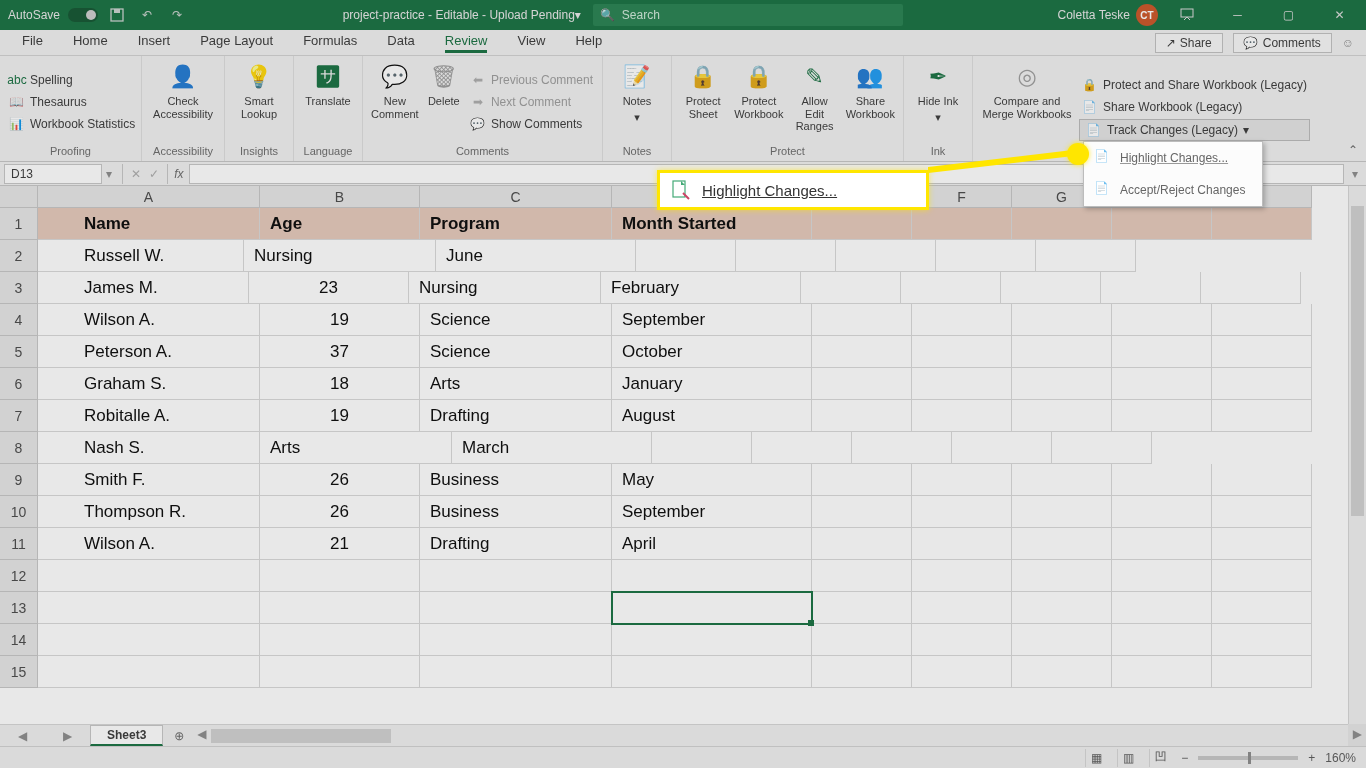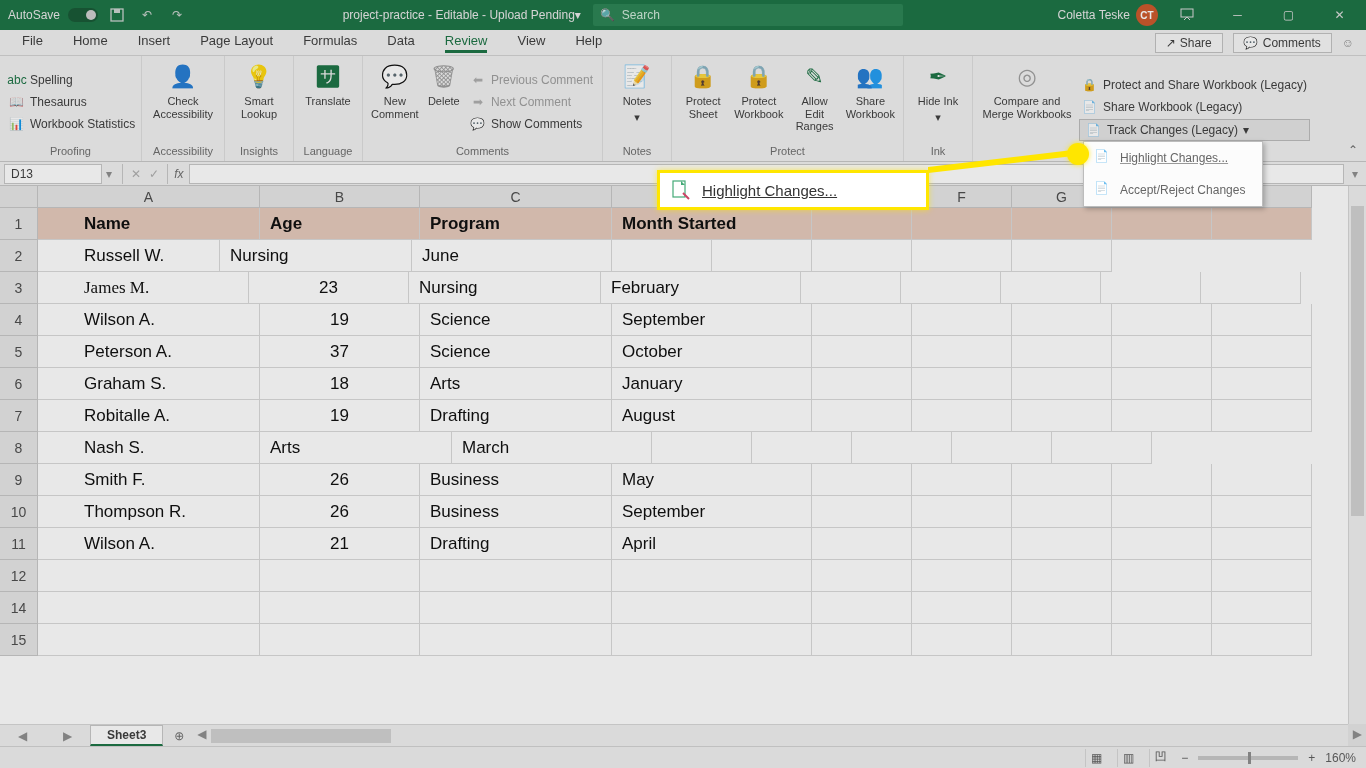--- a/index.html
+++ b/index.html
@@ -372,32 +372,32 @@
         <div class="cell" style="width: 192px;">Program</div>
         <div class="cell" style="width: 200px;">Month Started</div>
         <div class="cell" style="width: 100px;"></div>
         <div class="cell" style="width: 100px;"></div>
         <div class="cell" style="width: 100px;"></div>
         <div class="cell" style="width: 100px;"></div>
         <div class="cell" style="width: 100px;"></div>
       </div>
       <div class="row">
         <div class="row-h">2</div>
-        <div class="cell" style="width: 182px; padding-left: 46px;">Russell W.</div>
+        <div class="cell" style="width: 206px; padding-left: 46px;">Russell W.</div>
         <div class="cell" style="width: 192px;">Nursing</div>
         <div class="cell" style="width: 200px;">June</div>
         <div class="cell" style="width: 100px;"></div>
         <div class="cell" style="width: 100px;"></div>
         <div class="cell" style="width: 100px;"></div>
         <div class="cell" style="width: 100px;"></div>
         <div class="cell" style="width: 100px;"></div>
       </div>
       <div class="row">
         <div class="row-h">3</div>
-        <div class="cell" style="width: 211px; padding-left: 46px; font-family: Liberation Serif, serif;">James M.</div>
+        <div class="cell" style="width: 211px; padding-left: 46px;">James M.</div>
         <div class="cell center" style="width: 160px;">23</div>
         <div class="cell" style="width: 192px;">Nursing</div>
         <div class="cell" style="width: 200px;">February</div>
         <div class="cell" style="width: 100px;"></div>
         <div class="cell" style="width: 100px;"></div>
         <div class="cell" style="width: 100px;"></div>
         <div class="cell" style="width: 100px;"></div>
         <div class="cell" style="width: 100px;"></div>
       </div>
       <div class="row">
@@ -494,20 +494,32 @@
         <div class="cell" style="width: 100px;"></div>
         <div class="cell" style="width: 100px;"></div>
         <div class="cell" style="width: 100px;"></div>
       </div>
       <div class="row">
         <div class="row-h">12</div>
         <div class="cell" style="width: 222px; padding-left: 46px;"></div>
         <div class="cell center" style="width: 160px;"></div>
         <div class="cell" style="width: 192px;"></div>
         <div class="cell" style="width: 200px;"></div>
+        <div class="cell" style="width: 100px;"></div>
+        <div class="cell" style="width: 100px;"></div>
+        <div class="cell" style="width: 100px;"></div>
+        <div class="cell" style="width: 100px;"></div>
+        <div class="cell" style="width: 100px;"></div>
+      </div>
+      <div class="row">
+        <div class="row-h">13</div>
+        <div class="cell" style="width: 222px; padding-left: 46px;"></div>
+        <div class="cell center" style="width: 160px;"></div>
+        <div class="cell" style="width: 192px;"></div>
+        <div class="cell active-cell" style="width: 200px;"></div>
         <div class="cell" style="width: 100px;"></div>
         <div class="cell" style="width: 100px;"></div>
         <div class="cell" style="width: 100px;"></div>
         <div class="cell" style="width: 100px;"></div>
         <div class="cell" style="width: 100px;"></div>
       </div>
       <div class="row">
         <div class="row-h">14</div>
         <div class="cell" style="width: 222px; padding-left: 46px;"></div>
         <div class="cell center" style="width: 160px;"></div>

